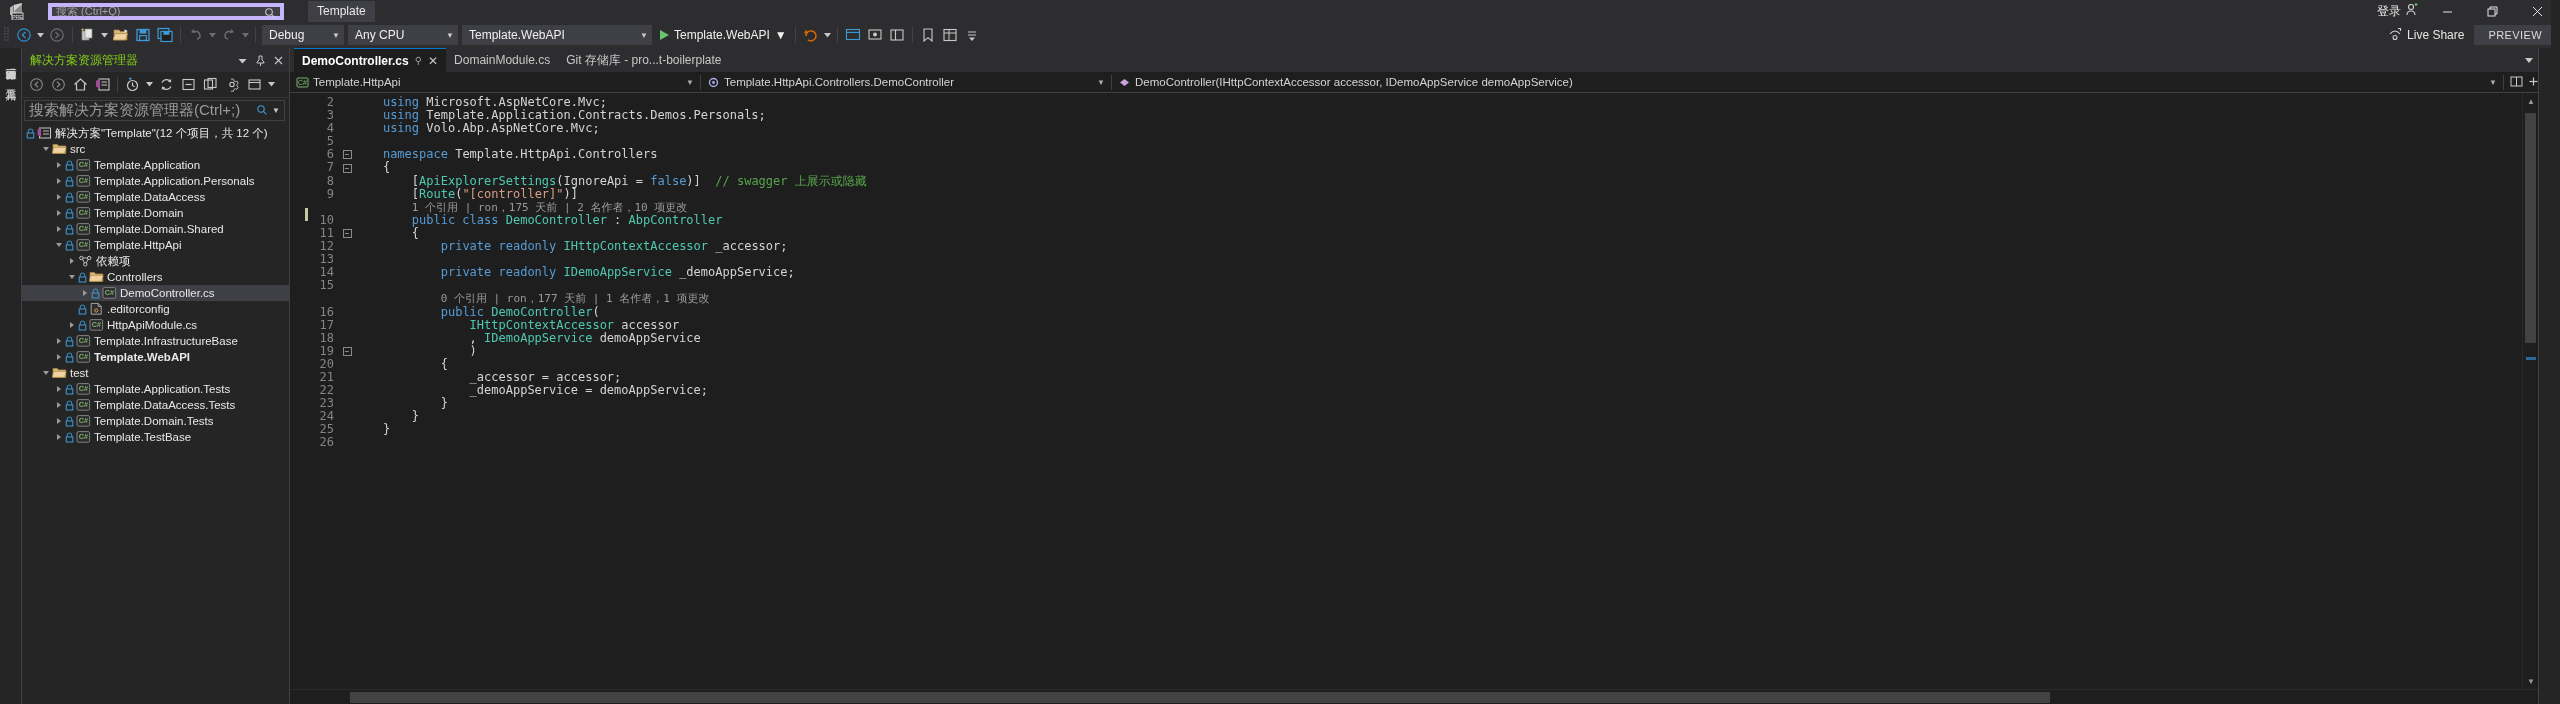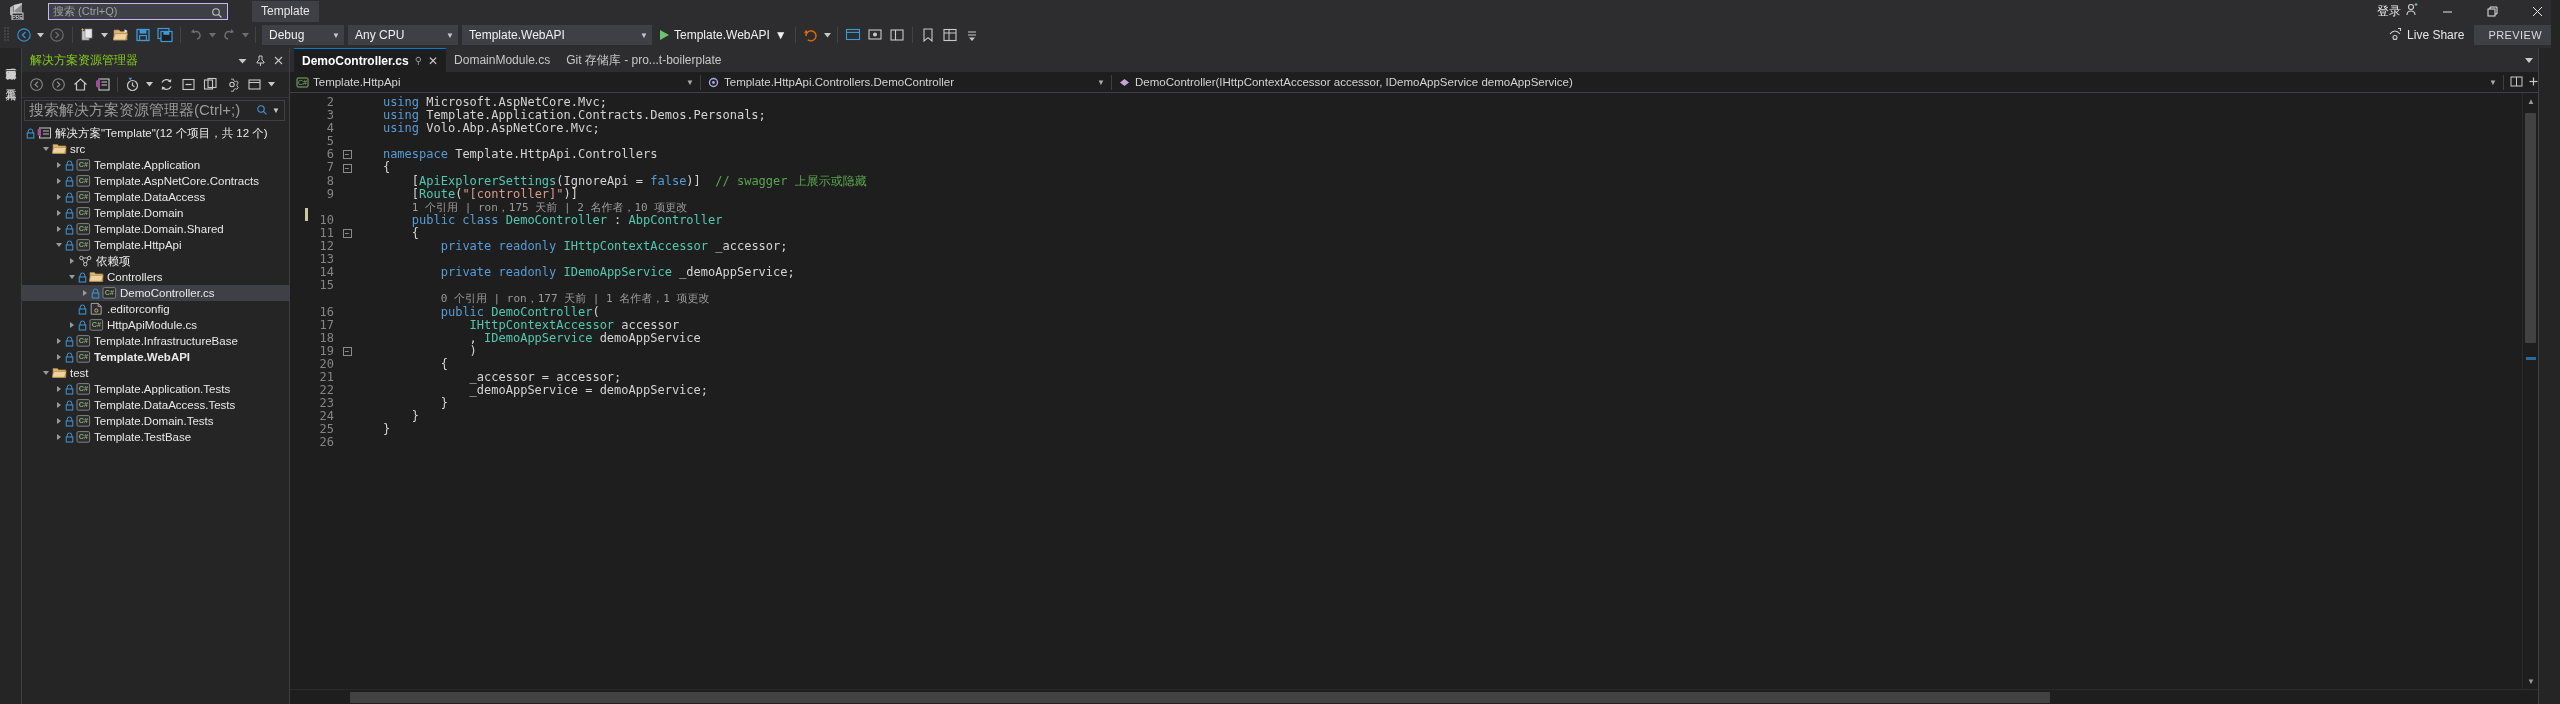--- a/index.html
+++ b/index.html
@@ -31,23 +31,23 @@
     margin-left: 6px;
   }
   .menu-item {
     font-size: 12px; color: #e6e6e6;
     padding: 3px 10px 4px 10px;
     white-space: nowrap;
     line-height: 14px;
   }
   .search-box {
     margin-left: 18px;
-    width: 180px; height: 17px;
+    width: 236px; height: 17px;
     background: #3f3f46;
-    border: 1px solid #c4b5fd;
+    border: 4px solid #c4b5fd;
     display: flex; align-items: center;
     padding: 0 4px;
     position: relative;
   }
   .search-box .ph { font-size: 11px; color: #a0a0a0; flex: 1; }
   .search-box .mag { width: 12px; height: 12px; opacity:.85; }
   .template-chip {
     margin-left: 24px;
     background: #3f3f46;
     font-size: 12px; color: #e8e8e8;
@@ -687,21 +687,21 @@
           <span class="lock"><svg width="9" height="11" viewBox="0 0 9 11">
               <path d="M2.2 5 V3.3 a2.3 2.3 0 0 1 4.6 0 V5" fill="none" stroke="#3d9ad8" stroke-width="1"></path>
               <rect x="1.2" y="5" width="6.6" height="5" fill="none" stroke="#3d9ad8" stroke-width="1"></rect>
             </svg></span>
           <span class="ico">
             <svg width="15" height="14" viewBox="0 0 15 14">
               <rect x="1" y="1.6" width="12.6" height="10.6" rx="1.3" fill="#2d2d30" stroke="#8a8a8a" stroke-width=".9"></rect>
               <text x="7.3" y="9.4" font-size="7.2" fill="#7fb26a" text-anchor="middle" font-family="Liberation Sans, sans-serif" font-weight="bold">C#</text>
             </svg>
           </span>
-          <span>Template.AspNetCore.Contracts</span>
+          <span>Template.Application.Personals</span>
         </div>
         <div class="trow" style="padding-left: 30px;">
           <span class="tw">
             <span class="chev-r"></span>
           </span>
           <span class="lock"><svg width="9" height="11" viewBox="0 0 9 11">
               <path d="M2.2 5 V3.3 a2.3 2.3 0 0 1 4.6 0 V5" fill="none" stroke="#3d9ad8" stroke-width="1"></path>
               <rect x="1.2" y="5" width="6.6" height="5" fill="none" stroke="#3d9ad8" stroke-width="1"></rect>
             </svg></span>
           <span class="ico">

